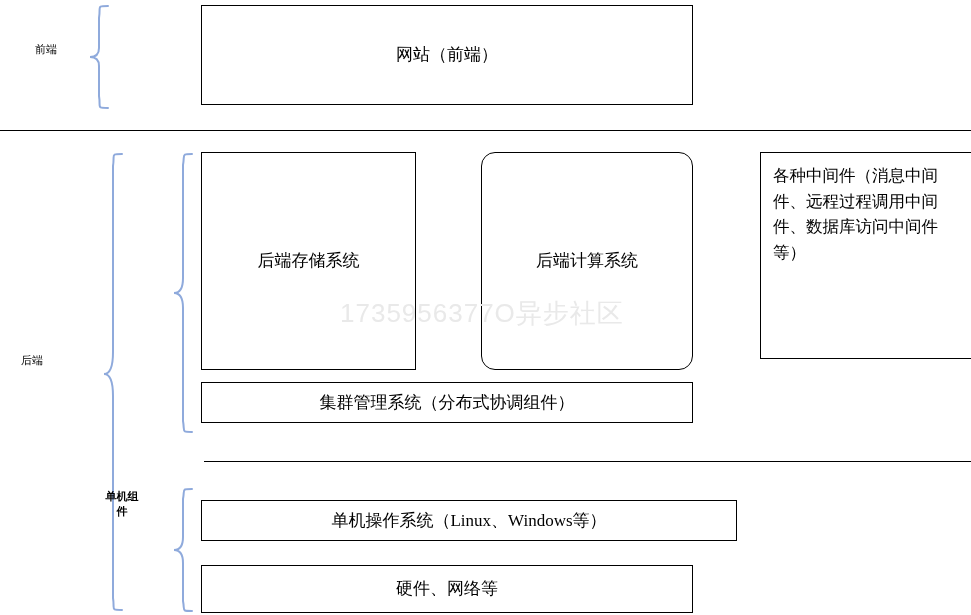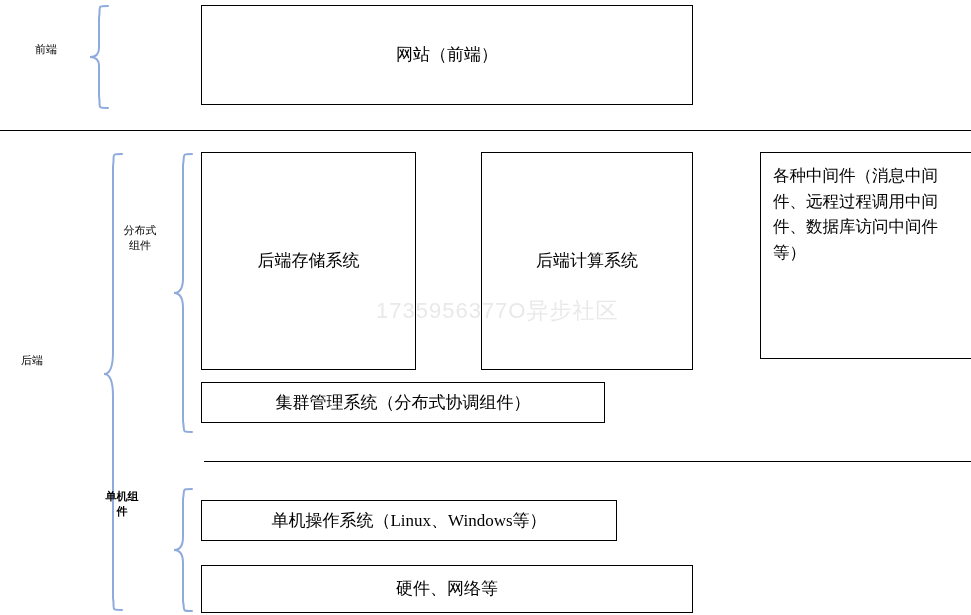--- a/index.html
+++ b/index.html
@@ -53,26 +53,25 @@
   }
   .brace {
     position: absolute;
   }
   .brace svg {
     display: block;
   }
   .watermark {
     position: absolute;
     color: #e9e9e9;
-    font-size: 22px;
+    font-size: 26px;
     letter-spacing: 1px;
     white-space: nowrap;
     user-select: none;
     font-family: "Liberation Sans", sans-serif;
-    margin-left: 36px;
   }
   .midbox-text {
     padding: 10px 12px;
     font-size: 16.5px;
     line-height: 1.55;
   }
 </style>
 </head>
 <body>
 
@@ -91,47 +90,46 @@
   <div class="hr" style="left:0px; top:130px; width:971px;"></div>
 
   <div class="label" style="left:0; top:353px; width:64px;">后端</div>
 
   <div class="brace" style="left:96px; top:152px;">
     <svg width="28" height="460" viewBox="0 0 28 460" fill="none">
       <path d="M26 2 C14 2, 19 2, 17 14 L17 200 C17 218, 13 222, 8 222 C13 222, 17 226, 17 244 L17 446 C19 458, 14 458, 26 458" stroke="#8faadc" stroke-width="2" fill="none" stroke-linecap="round"></path>
     </svg>
   </div>
 
-  <div class="label" style="left:122px; top:223px; width:36px;">分布式组件</div>
 
   <div class="brace" style="left:168px; top:152px;">
     <svg width="26" height="282" viewBox="0 0 26 282" fill="none">
       <path d="M24 2 C13 2, 17 2, 15 13 L15 126 C15 138, 11 141, 6 141 C11 141, 15 144, 15 156 L15 269 C17 280, 13 280, 24 280" stroke="#8faadc" stroke-width="2" fill="none" stroke-linecap="round"></path>
     </svg>
   </div>
 
   <div class="box" style="left:201px; top:152px; width:215px; height:218px;">后端存储系统</div>
 
-  <div class="box" style="left:481px; top:152px; width:212px; height:218px;">后端计算系统</div>
+  <div class="box" style="left:481px; top:152px; width:212px; height:218px;border-radius:14px;">后端计算系统</div>
 
   <div class="box left-align" style="left:760px; top:152px; width:216px; height:207px;">
     <div class="midbox-text">各种中间件（消息中间件、远程过程调用中间件、数据库访问中间件等）</div>
   </div>
 
   <div class="watermark" style="left:340px; top:296px;">1735956377O异步社区</div>
 
-  <div class="box" style="left:201px; top:382px; width:404px; height:41px;">集群管理系统（分布式协调组件）</div>
+  <div class="box" style="left:201px; top:382px; width:492px; height:41px;">集群管理系统（分布式协调组件）</div>
 
   <div class="hr" style="left:204px; top:461px; width:767px;"></div>
 
   <div class="label" style="left:104px; top:489px; width:36px;font-weight:bold;">单机组件</div>
 
   <div class="brace" style="left:168px; top:487px;">
     <svg width="26" height="126" viewBox="0 0 26 126" fill="none">
       <path d="M24 2 C13 2, 17 2, 15 12 L15 50 C15 60, 11 63, 6 63 C11 63, 15 66, 15 76 L15 114 C17 124, 13 124, 24 124" stroke="#8faadc" stroke-width="2" fill="none" stroke-linecap="round"></path>
     </svg>
   </div>
 
-  <div class="box" style="left:201px; top:500px; width:416px; height:41px;">单机操作系统（Linux、Windows等）</div>
+  <div class="box" style="left:201px; top:500px; width:536px; height:41px;">单机操作系统（Linux、Windows等）</div>
 
   <div class="box" style="left:201px; top:565px; width:492px; height:48px;">硬件、网络等</div>
 
 </div>
 
 </body></html>

